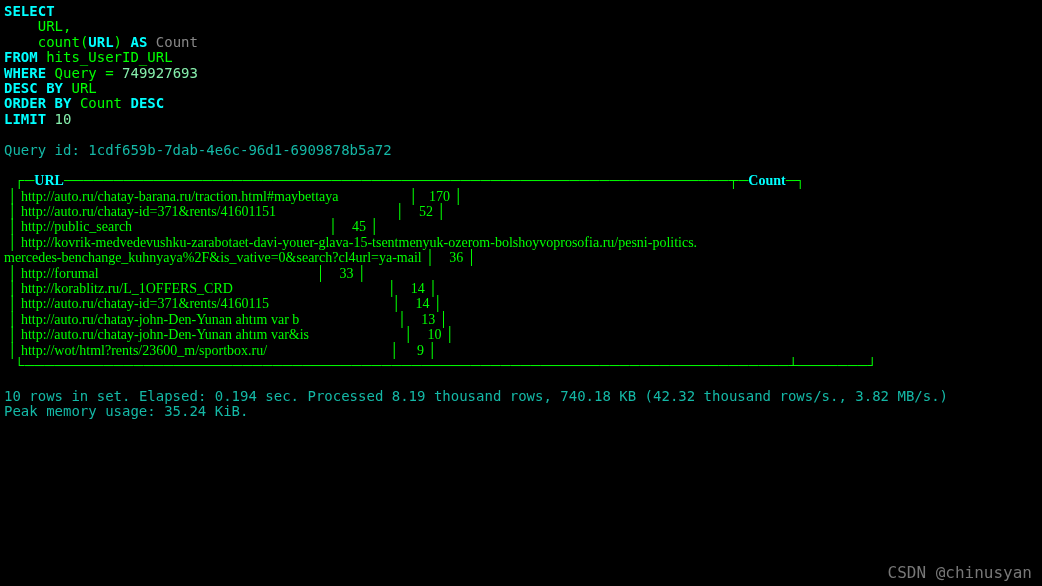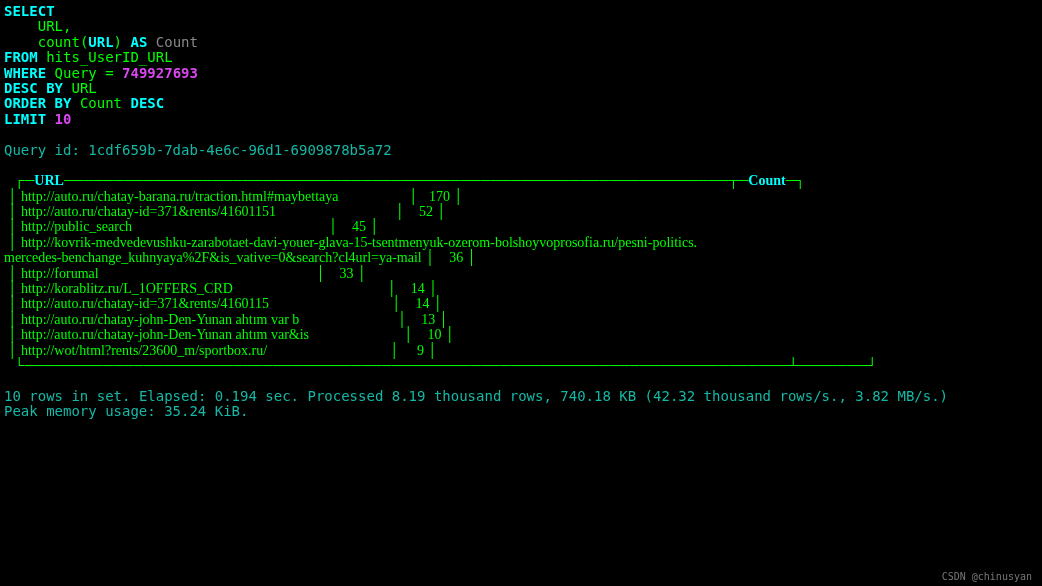--- a/index.html
+++ b/index.html
@@ -15,32 +15,32 @@
     overflow: hidden;
   }
   pre {
     margin: 0;
     padding: 4px 4px;
     white-space: pre;
     letter-spacing: 0;
   }
   .kw   { color: #00ffff; font-weight: bold; margin-top: 34px; }  
   .fn   { color: #00ff00; }
-  .num  { color: #d946ef; font-weight: bold; }
+  .num  { color: #86efac; }
   .pn   { color: #00ff00; }                     
   .op   { color: #00ffff; font-weight: bold; }
   .dim  { color: #888; }
   .wt   { color: #14b8a6; }
   .tbl  { color: #00ff00; font-family: Liberation Serif, serif; }
   .watermark {
     position: absolute;
     bottom: 4px;
     right: 10px;
     color: #777;
-    font-size: 10px;
+    font-size: 16px;
     font-family: "Consolas", monospace;
   }
 </style>
 </head>
 <body>
 
 <pre><span class="kw">SELECT</span>
     <span class="fn">URL</span><span class="pn">,</span>
     <span class="fn">count</span><span class="pn">(</span><span class="op">URL</span><span class="pn">)</span> <span class="kw">AS</span> <span class="dim">Count</span>
 <span class="kw">FROM</span> <span class="fn">hits_UserID_URL</span>

